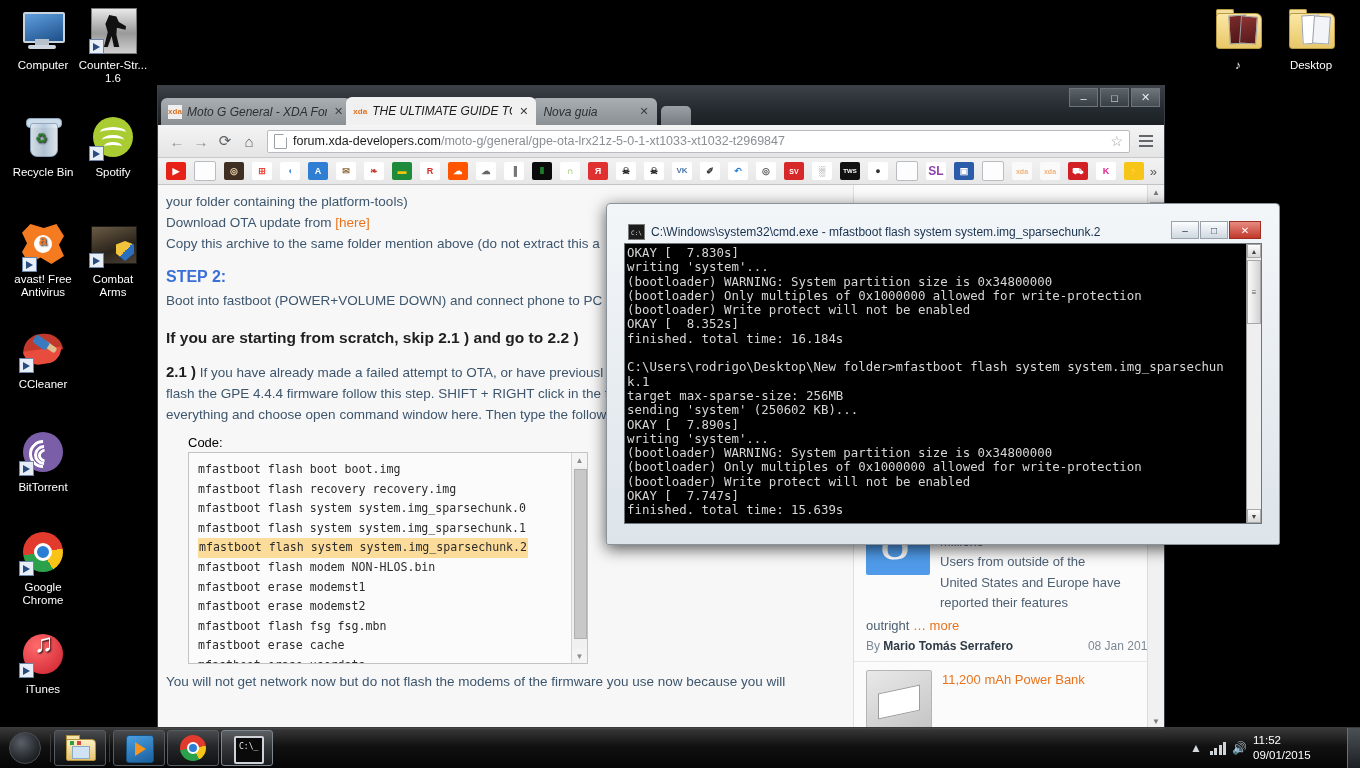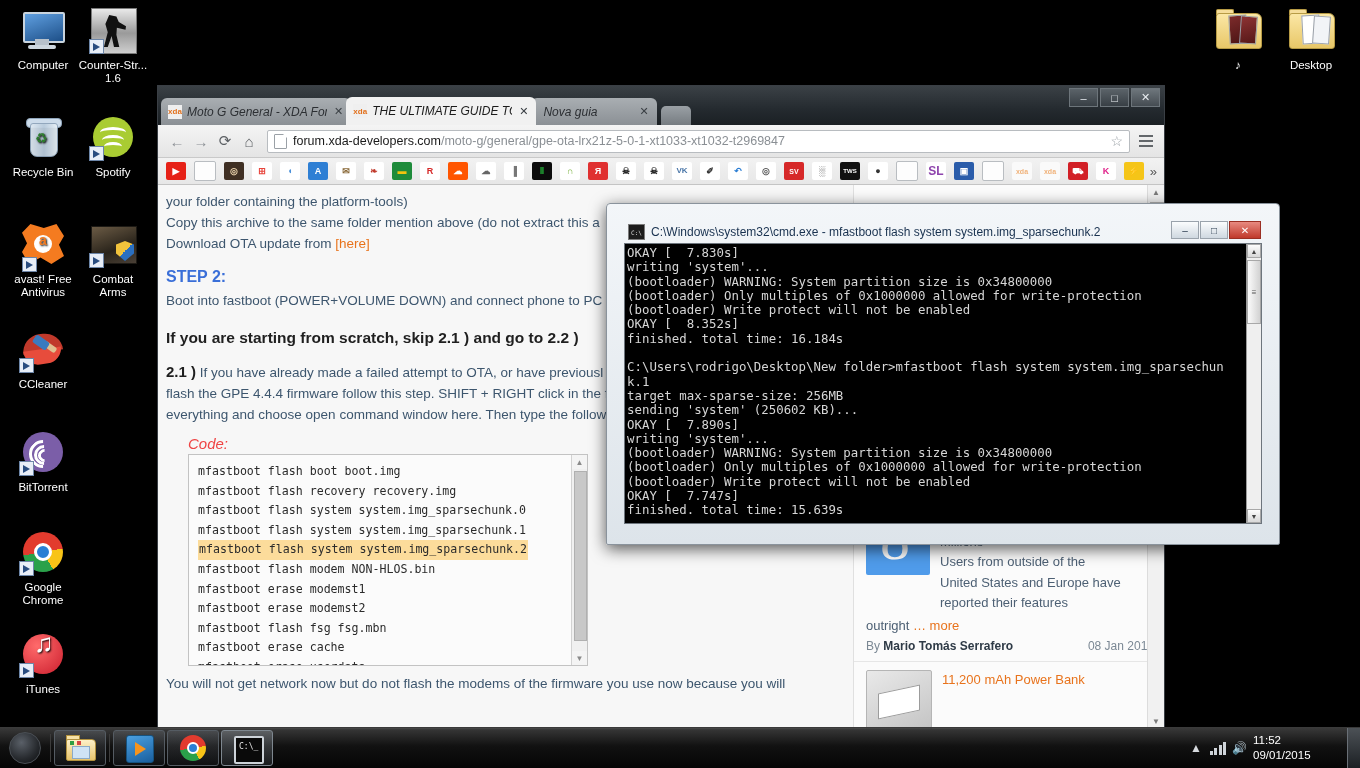--- a/index.html
+++ b/index.html
@@ -334,21 +334,21 @@
     margin: 14px 0 4px 0;
   }
   .p-bold {
     color: #1f1f1f;
     font-size: 15.5px;
     font-weight: bold;
     margin: 18px 0 6px 0;
     white-space: nowrap;
   }
   .p-num { font-weight: bold; font-size: 15px; color:#1f1f1f; }
-  .code-label { color:#ef4444; font-size:15px; margin: 10px 0 2px 22px; font-style: italic; }
+  .code-label { color:#000000; font-size:13px; margin: 10px 0 2px 22px; }
   .codebox {
     margin-left: 22px;
     width: 400px; height: 212px;
     background: #fbfbfb;
     border: 1px solid #c3c3c3;
     position: relative;
     overflow: hidden;
     box-sizing: border-box;
   }
   .codebox .codelines {
@@ -841,22 +841,22 @@
       <div class="bm" style="background:#fafafa;color:#f0b27a;font-size:7px">xda</div>
       <div class="bm" style="background:#d21f26;color:#fff">⛟</div>
       <div class="bm" style="background:#fff;color:#e0218a">K</div>
       <div class="bm" style="background:#f5c518;color:#2a5caa">⚡</div>
       <div class="bm-overflow">»</div>
     </div>
 
     <div class="page">
       <div class="page-main">
         <div class="p-line">your folder containing the platform-tools)</div>
+        <div class="p-line"><span>Download OTA update from </span><span class="p-link">[here]</span></div>
         <div class="p-line">Copy this archive to the same folder mention above (do not extract this a</div>
-        <div class="p-line"><span>Download OTA update from </span><span class="p-link">[here]</span></div>
         <div class="p-step">STEP 2:</div>
         <div class="p-line">Boot into fastboot (POWER+VOLUME DOWN) and connect phone to PC</div>
         <div class="p-bold">If you are starting from scratch, skip 2.1 ) and go to 2.2 )</div>
         <div class="p-line" style="margin-top:14px;"><span class="p-num">2.1 )</span><span> If you have already made a failed attempt to OTA, or have previousl</span></div>
         <div class="p-line">flash the GPE 4.4.4 firmware follow this step. SHIFT + RIGHT click in the fol</div>
         <div class="p-line">everything and choose open command window here. Then type the follow</div>
 
         <div class="code-label">Code:</div>
         <div class="codebox">
           <div class="codelines"><span>mfastboot flash boot boot.img</span>

